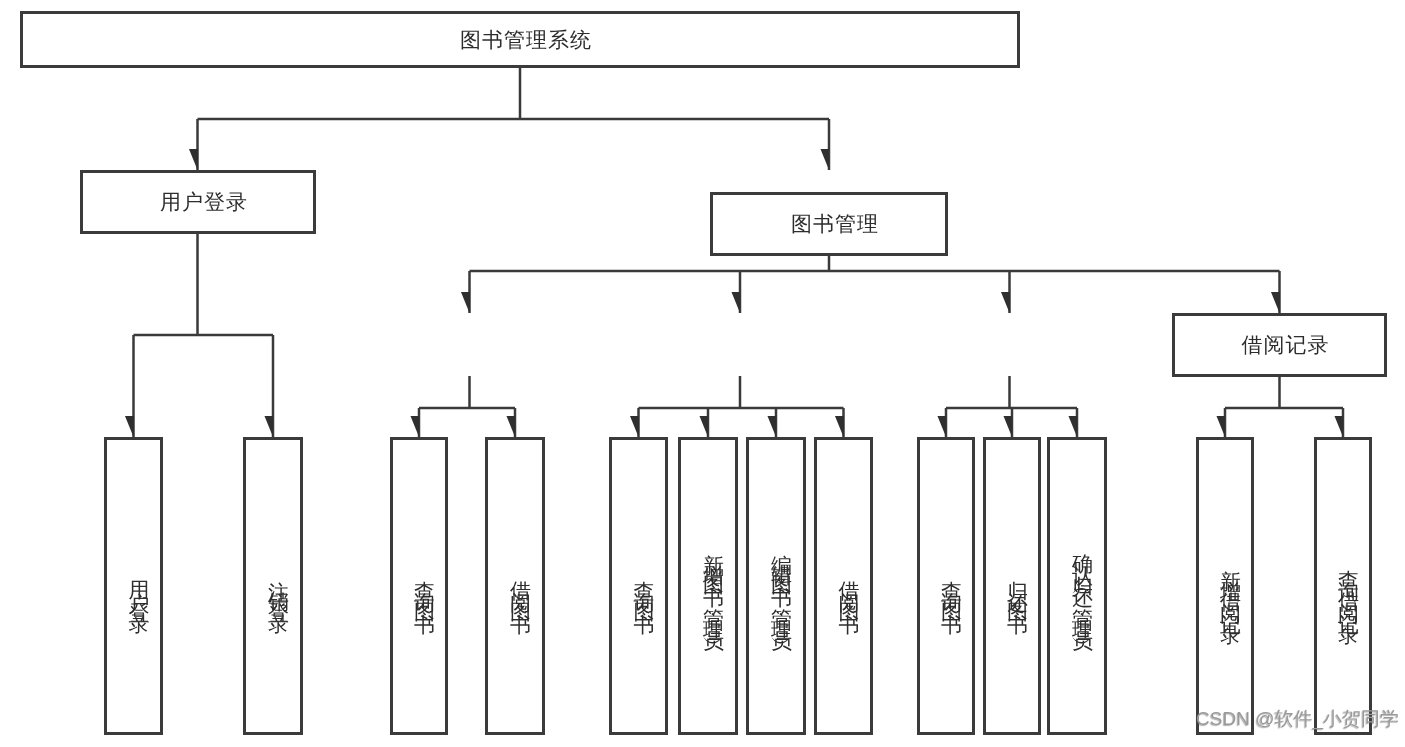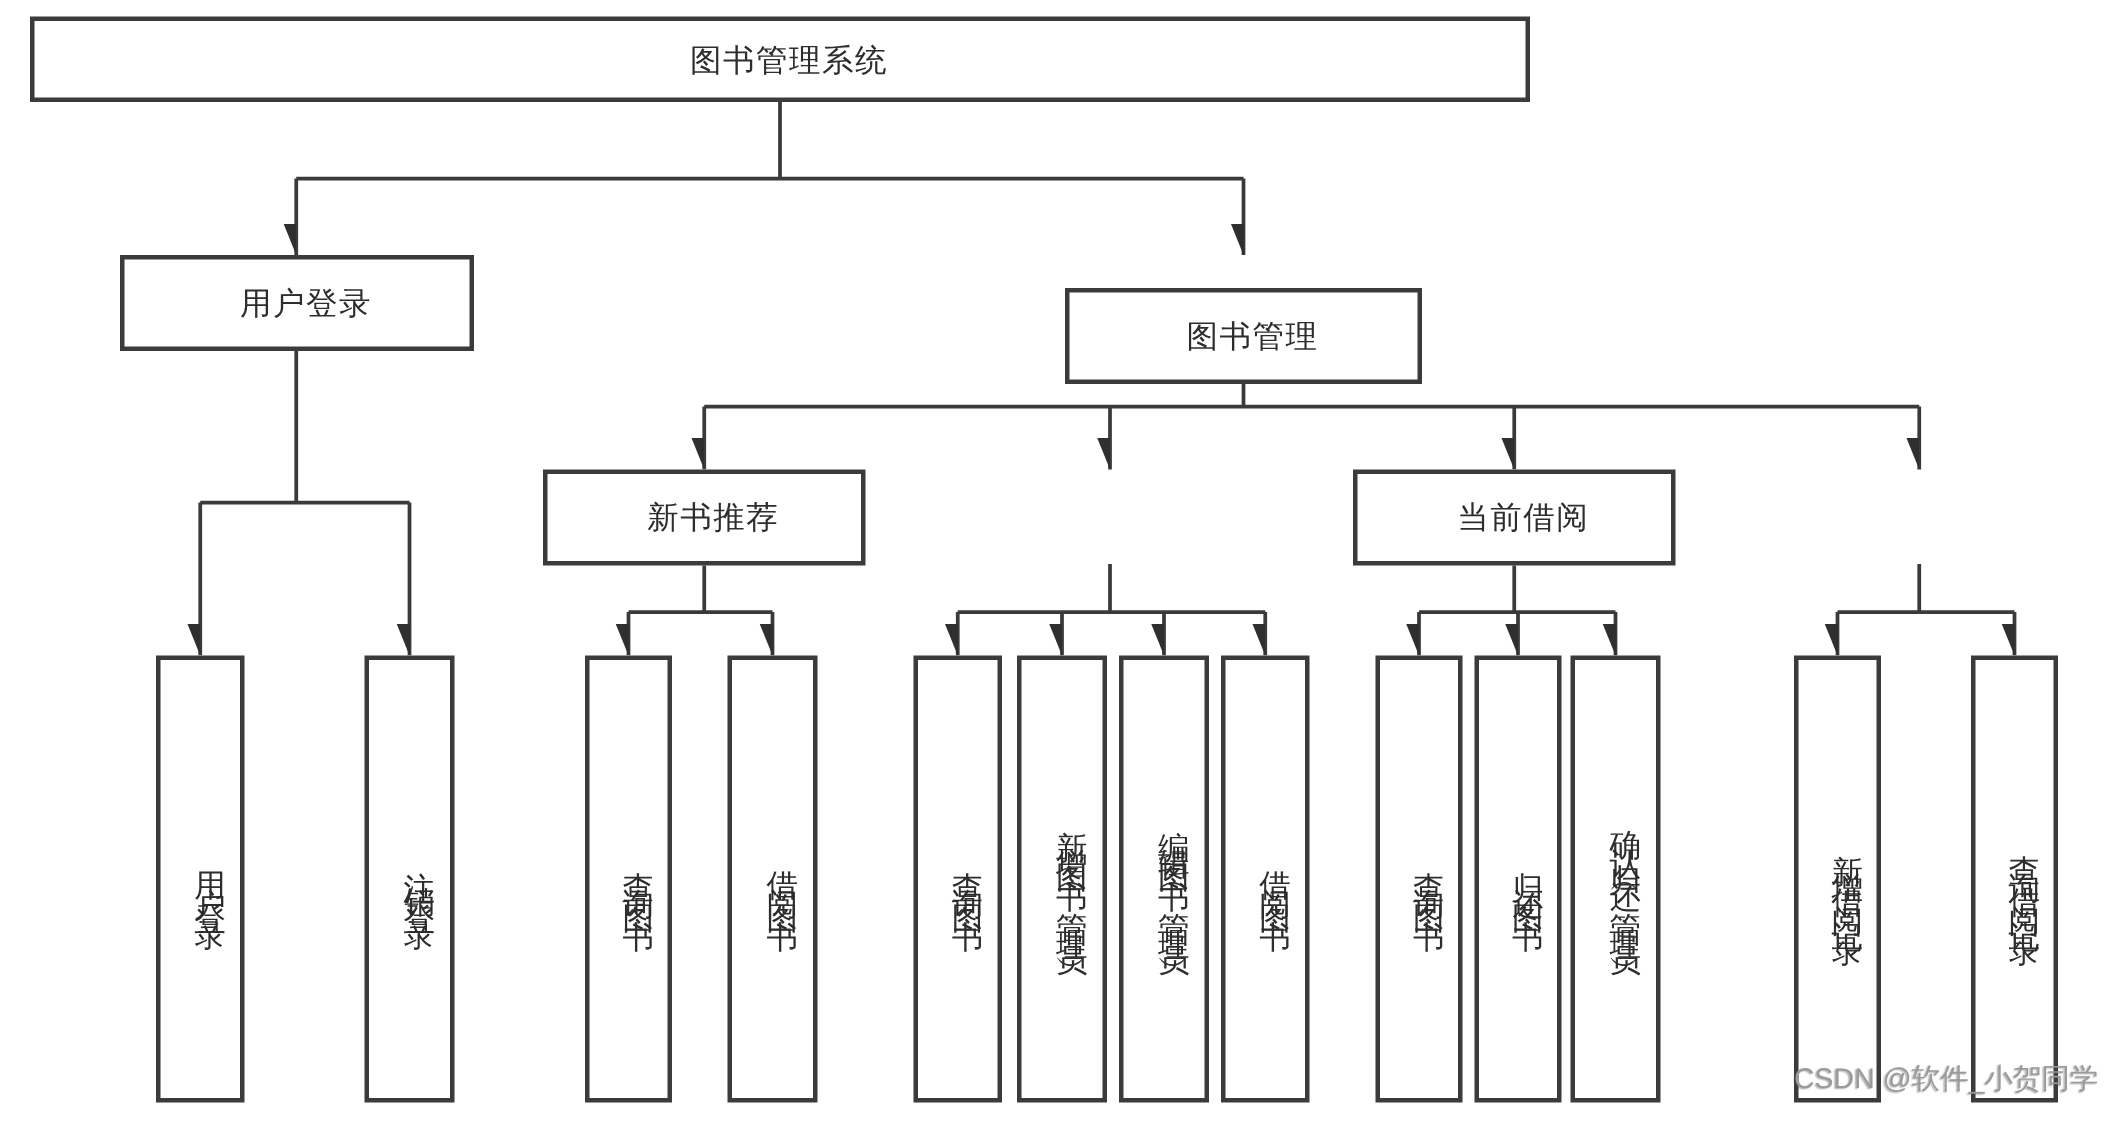--- a/index.html
+++ b/index.html
@@ -98,22 +98,21 @@
       <line x1="1225" y1="408" x2="1225" y2="437" marker-end="url(#arw)"></line>
       <line x1="1343" y1="408" x2="1343" y2="437" marker-end="url(#arw)"></line>
     </g>
   </svg>
 
   <div class="node h" style="left:20px; top:11px; width:1000px; height:57px;">图书管理系统</div>
 
   <div class="node h" style="left:80px; top:170px; width:236px; height:64px;">用户登录</div>
   <div class="node h" style="left:710px; top:170px; width:238px; height:64px;margin-top:22px;">图书管理</div>
 
-  <div class="node h" style="left:362px; top:313px; width:215px; height:64px;">新书推荐</div>
-  <div class="node h" style="left:902px; top:313px; width:215px; height:64px;">当前借阅</div>
+  <div class="node h" style="left:1172px; top:313px; width:215px; height:64px;">借阅记录</div>
 
   <div class="node v" style="left:104px; width:59px;">用户登录</div>
   <div class="node v" style="left:243px; width:60px;">注销登录</div>
 
   <div class="node v" style="left:390px; width:58px;">查询图书</div>
   <div class="node v" style="left:485px; width:60px;">借阅图书</div>
 
   <div class="node v" style="left:609px; width:59px;">查询图书</div>
   <div class="node v" style="left:678px; width:60px;">新增图书（管理员）</div>
   <div class="node v" style="left:746px; width:60px;">编辑图书（管理员）</div>

